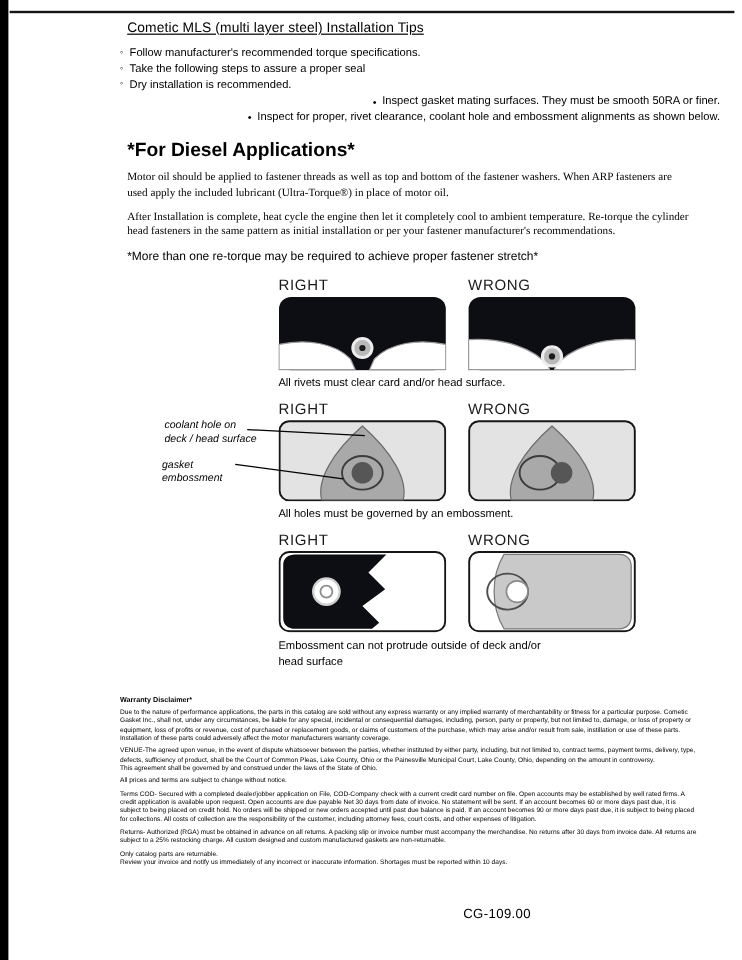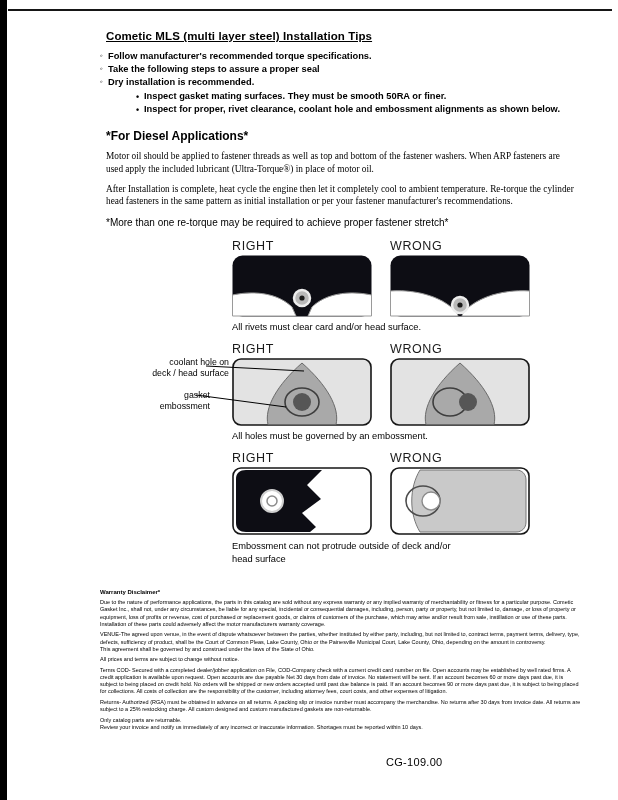--- a/index.html
+++ b/index.html
@@ -7,45 +7,45 @@
   body {
     width:618px; height:800px; position:relative; overflow:hidden;
     font-family:"Liberation Sans", sans-serif; color:#000;
   }
   .left-strip { position:absolute; left:0; top:0; width:7px; height:800px; background:#000; }
   .top-line { position:absolute; left:8px; top:9px; width:604px; height:2px; background:#161616; }
 
   .content { position:absolute; left:100px; top:18px; width:500px; }
 
   .page-title {
-    margin-left:6px; font-size:11.5px; font-weight:bold;
-    text-decoration:underline; letter-spacing:0.1px;margin-top:12px;
+    margin-left:6px; font-size:11.5px; font-weight:normal;
+    text-decoration:underline; letter-spacing:0.1px;
   }
 
-  .tips-list { margin-top:8px; font-size:9.3px; line-height:1.42;font-weight:bold; }
+  .tips-list { margin-top:8px; font-size:9.3px; line-height:1.42; }
   .bullet-row { display:flex; }
   .bullet-row .marker { width:8px; flex:0 0 8px; font-size:7.5px; position:relative; top:1px; }
   .bullet-row.lvl1 .marker::before { content:"\25E6"; }
-  .bullet-row.lvl2 { margin-left:36px; }
+  .bullet-row.lvl2 { margin-left:36px;justify-content:flex-end; }
   .bullet-row.lvl2 .marker::before { content:"\2022"; font-size:9px; }
 
-  .diesel-heading { margin:13px 0 0 6px; font-size:12px; font-weight:bold; }
+  .diesel-heading { margin:13px 0 0 6px; font-size:16px; font-weight:bold; }
   .para { margin:7px 0 0 6px; width:468px; font-size:9.3px; line-height:1.38;font-family:Liberation Serif, serif; }
   .note { margin:9px 0 0 6px; width:468px; font-size:10px; }
 
   .diagrams { position:relative; margin:11px 0 0 132px; width:310px; }
   .diag-row { margin-bottom:10px; }
   .diag-headers { display:flex; gap:18px; }
   .diag-headers .hdr { width:140px; text-align:left; font-size:12.5px; letter-spacing:0.6px; color:#1a1a1a; }
   .diag-images { display:flex; gap:18px; margin-top:2px; }
   .diag-images svg { display:block; }
   .diag-caption { margin-top:5px; font-size:9.3px; }
   .diag-caption.two-line { line-height:1.35; width:220px; }
 
-  .callout { position:absolute; font-size:8.8px; line-height:1.2; text-align:right; white-space:pre-line; }
+  .callout { position:absolute; font-size:8.8px; line-height:1.2; text-align:left; white-space:pre-line;font-style:italic; }
   .callout-1 { left:-95px; top:118px; width:92px; }
   .callout-2 { left:-117px; top:151px; width:95px;padding-left:20px; }
   .callout-lines { position:absolute; left:-40px; top:118px; width:122px; height:62px; pointer-events:none; }
 
   .disclaimer { margin-top:24px; width:482px; }
   .disclaimer-heading { font-size:6px; font-weight:bold; margin-bottom:4px; }
   .disclaimer p { font-size:5.5px; line-height:1.3; margin-bottom:3.5px; white-space:pre-line; }
 
   .footer { position:absolute; left:386px; top:756px; font-size:11px; letter-spacing:0.3px; }
 </style>

